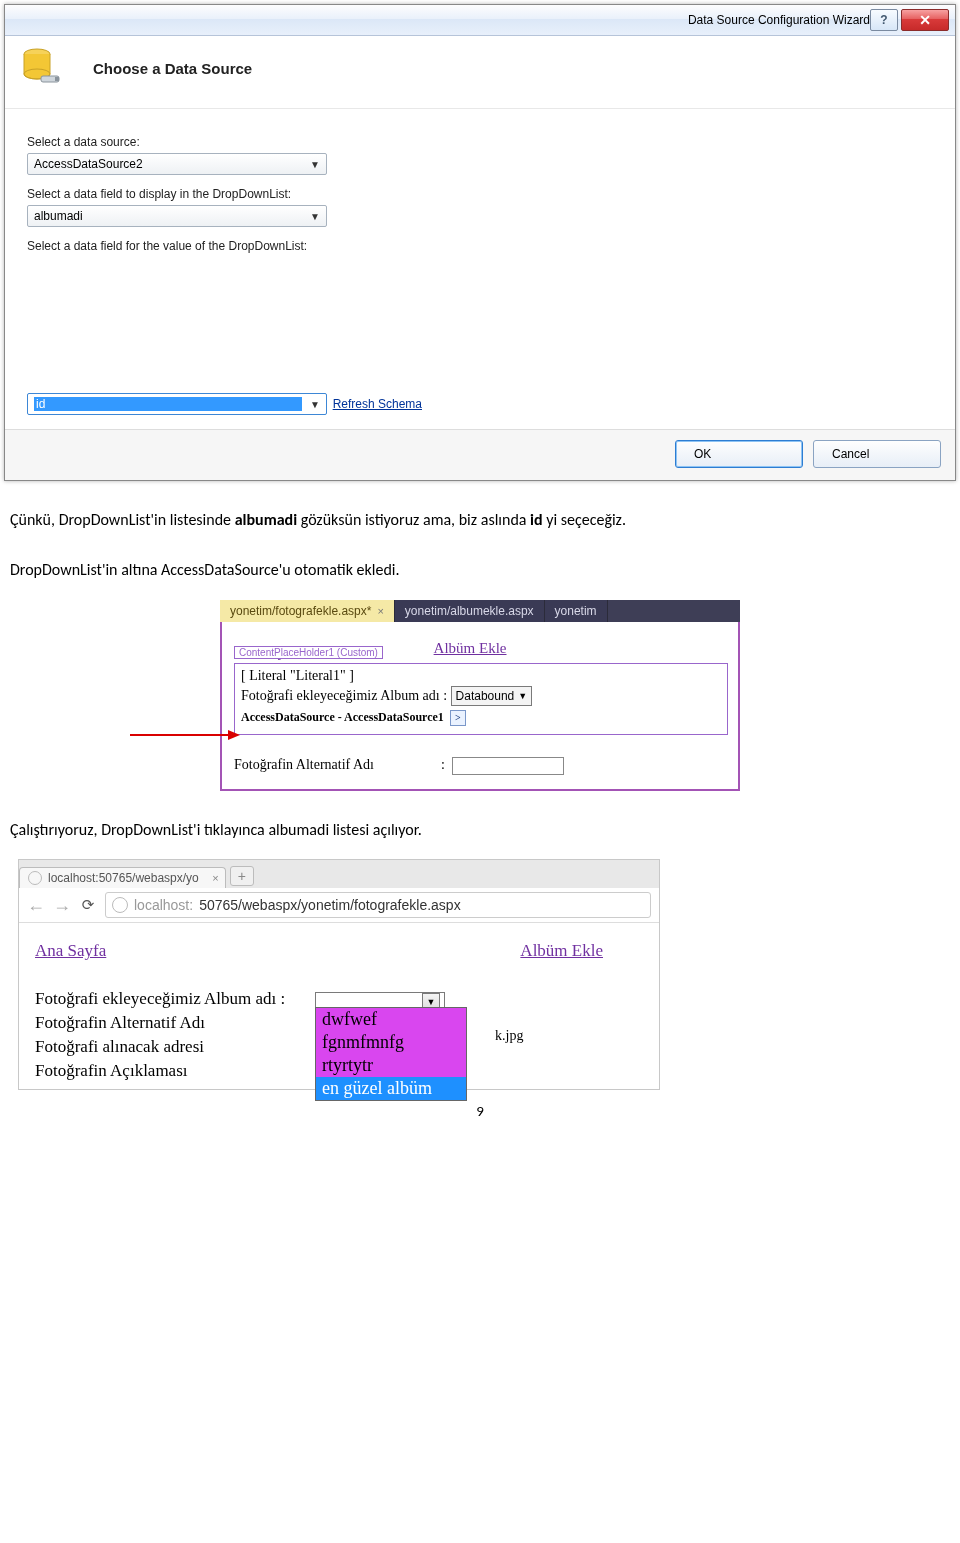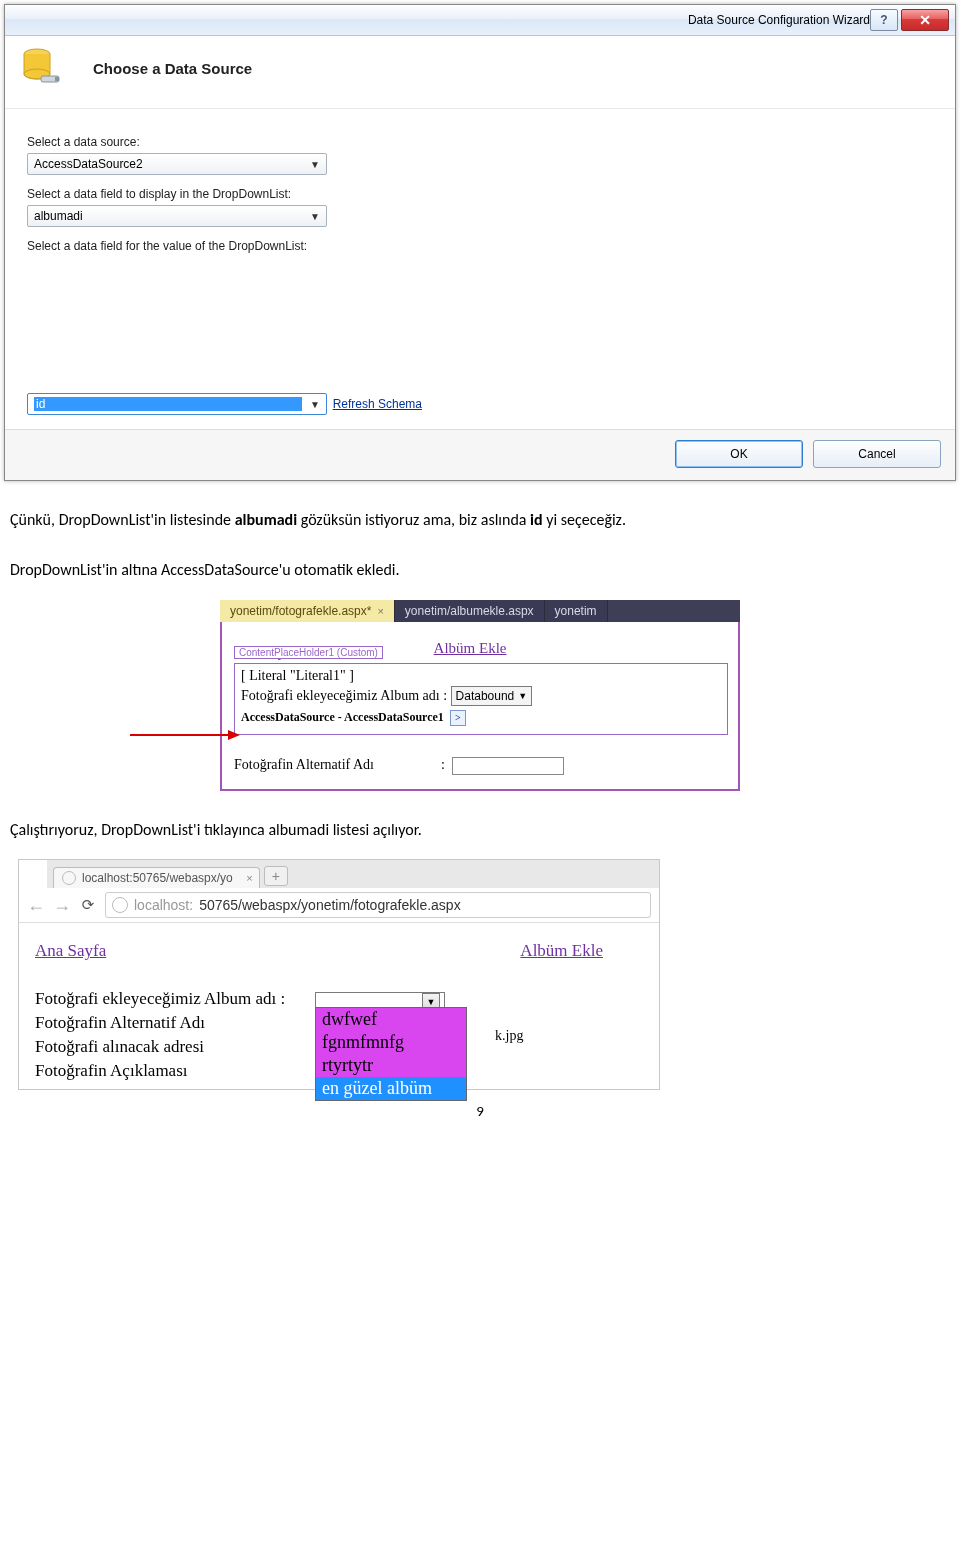--- a/index.html
+++ b/index.html
@@ -133,21 +133,21 @@
     background:#f6f6f6;
   }
   .btn {
     height: 26px;
     min-width: 90px;
     border: 1px solid #8aa3c2;
     border-radius: 3px;
     background: linear-gradient(to bottom,#fefefe,#e7eef7);
     font-size:12px;
     padding: 0 18px;
-    display:flex; align-items:center; justify-content:center;
+    display:flex; align-items:center; justify-content:flex-start;
   }
   .btn-primary {
     border: 1px solid #2d7dd2;
     box-shadow: 0 0 0 1px #8dc3f4 inset;
   }
 
   
   .doc-para {
     font-family: Calibri, "Segoe UI", sans-serif;
     font-size: 16px;
@@ -247,23 +247,21 @@
     margin: 8px 0 0 18px;
     border:1px solid #c8c8c8;
     font-size:13px;
     background:#fff;
   }
   .chrome-tabs {
     background:#e8e8e8;
     height:28px;
     display:flex;
     align-items:flex-end;
-    padding-left:6px;
     gap:4px;
-    margin-left:28px;
   }
   .chrome-tab {
     background:#f7f7f7;
     border:1px solid #bcbcbc;
     border-bottom:none;
     border-radius:4px 4px 0 0;
     padding:3px 26px 3px 8px;
     font-size:12px;
     color:#555;
     display:flex; align-items:center; gap:6px;

